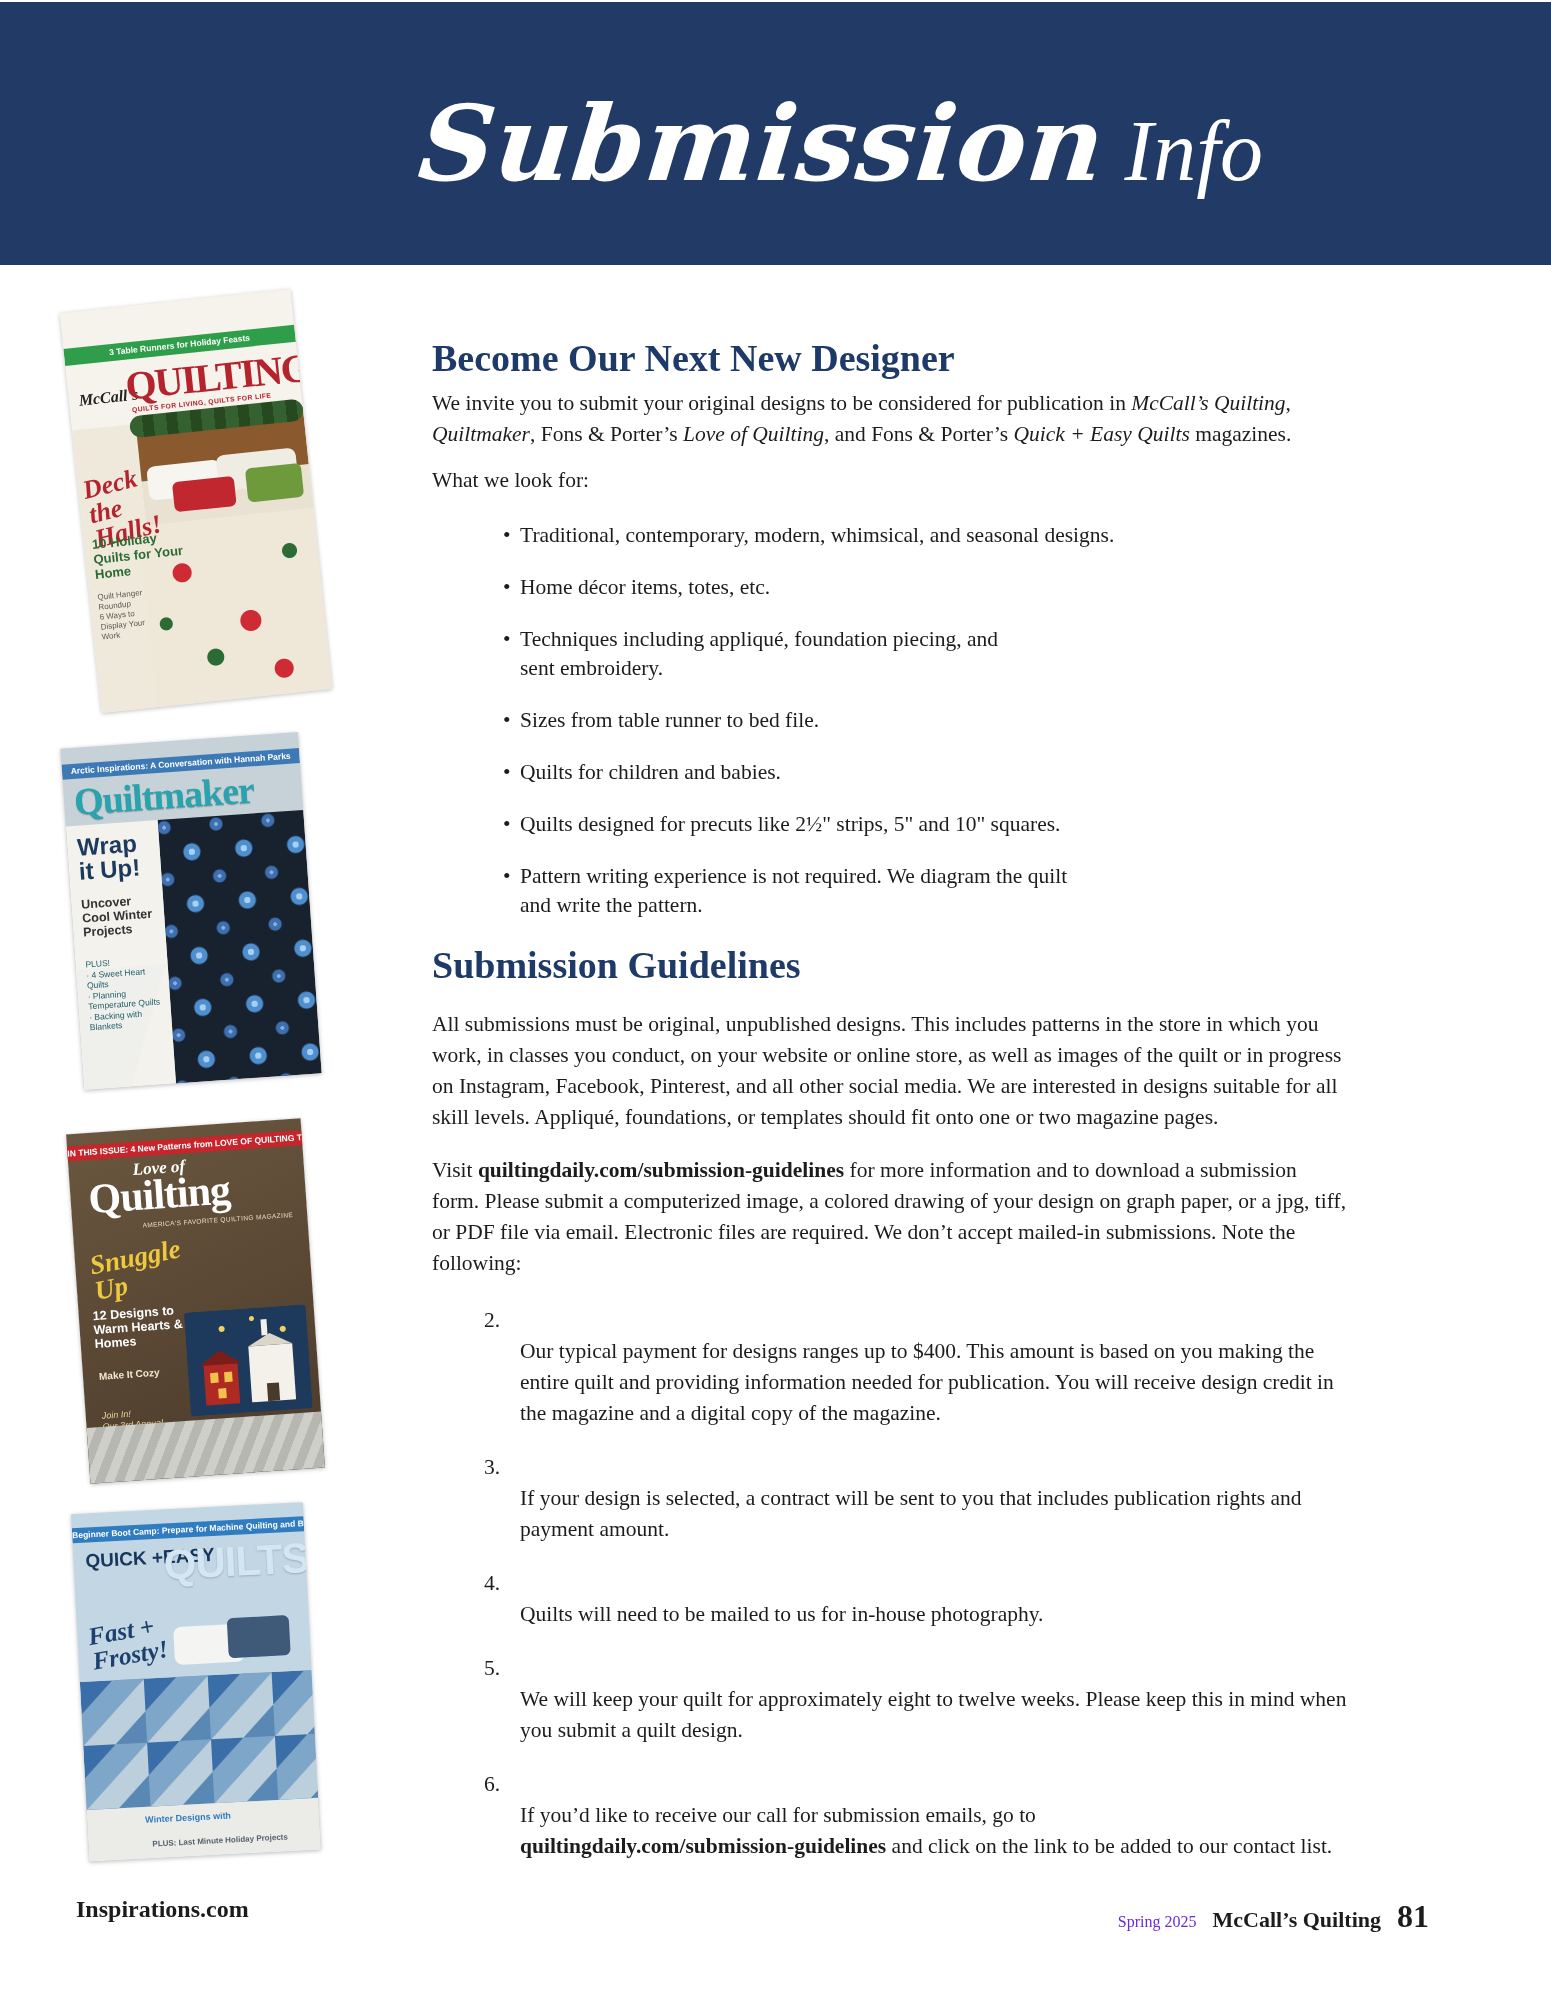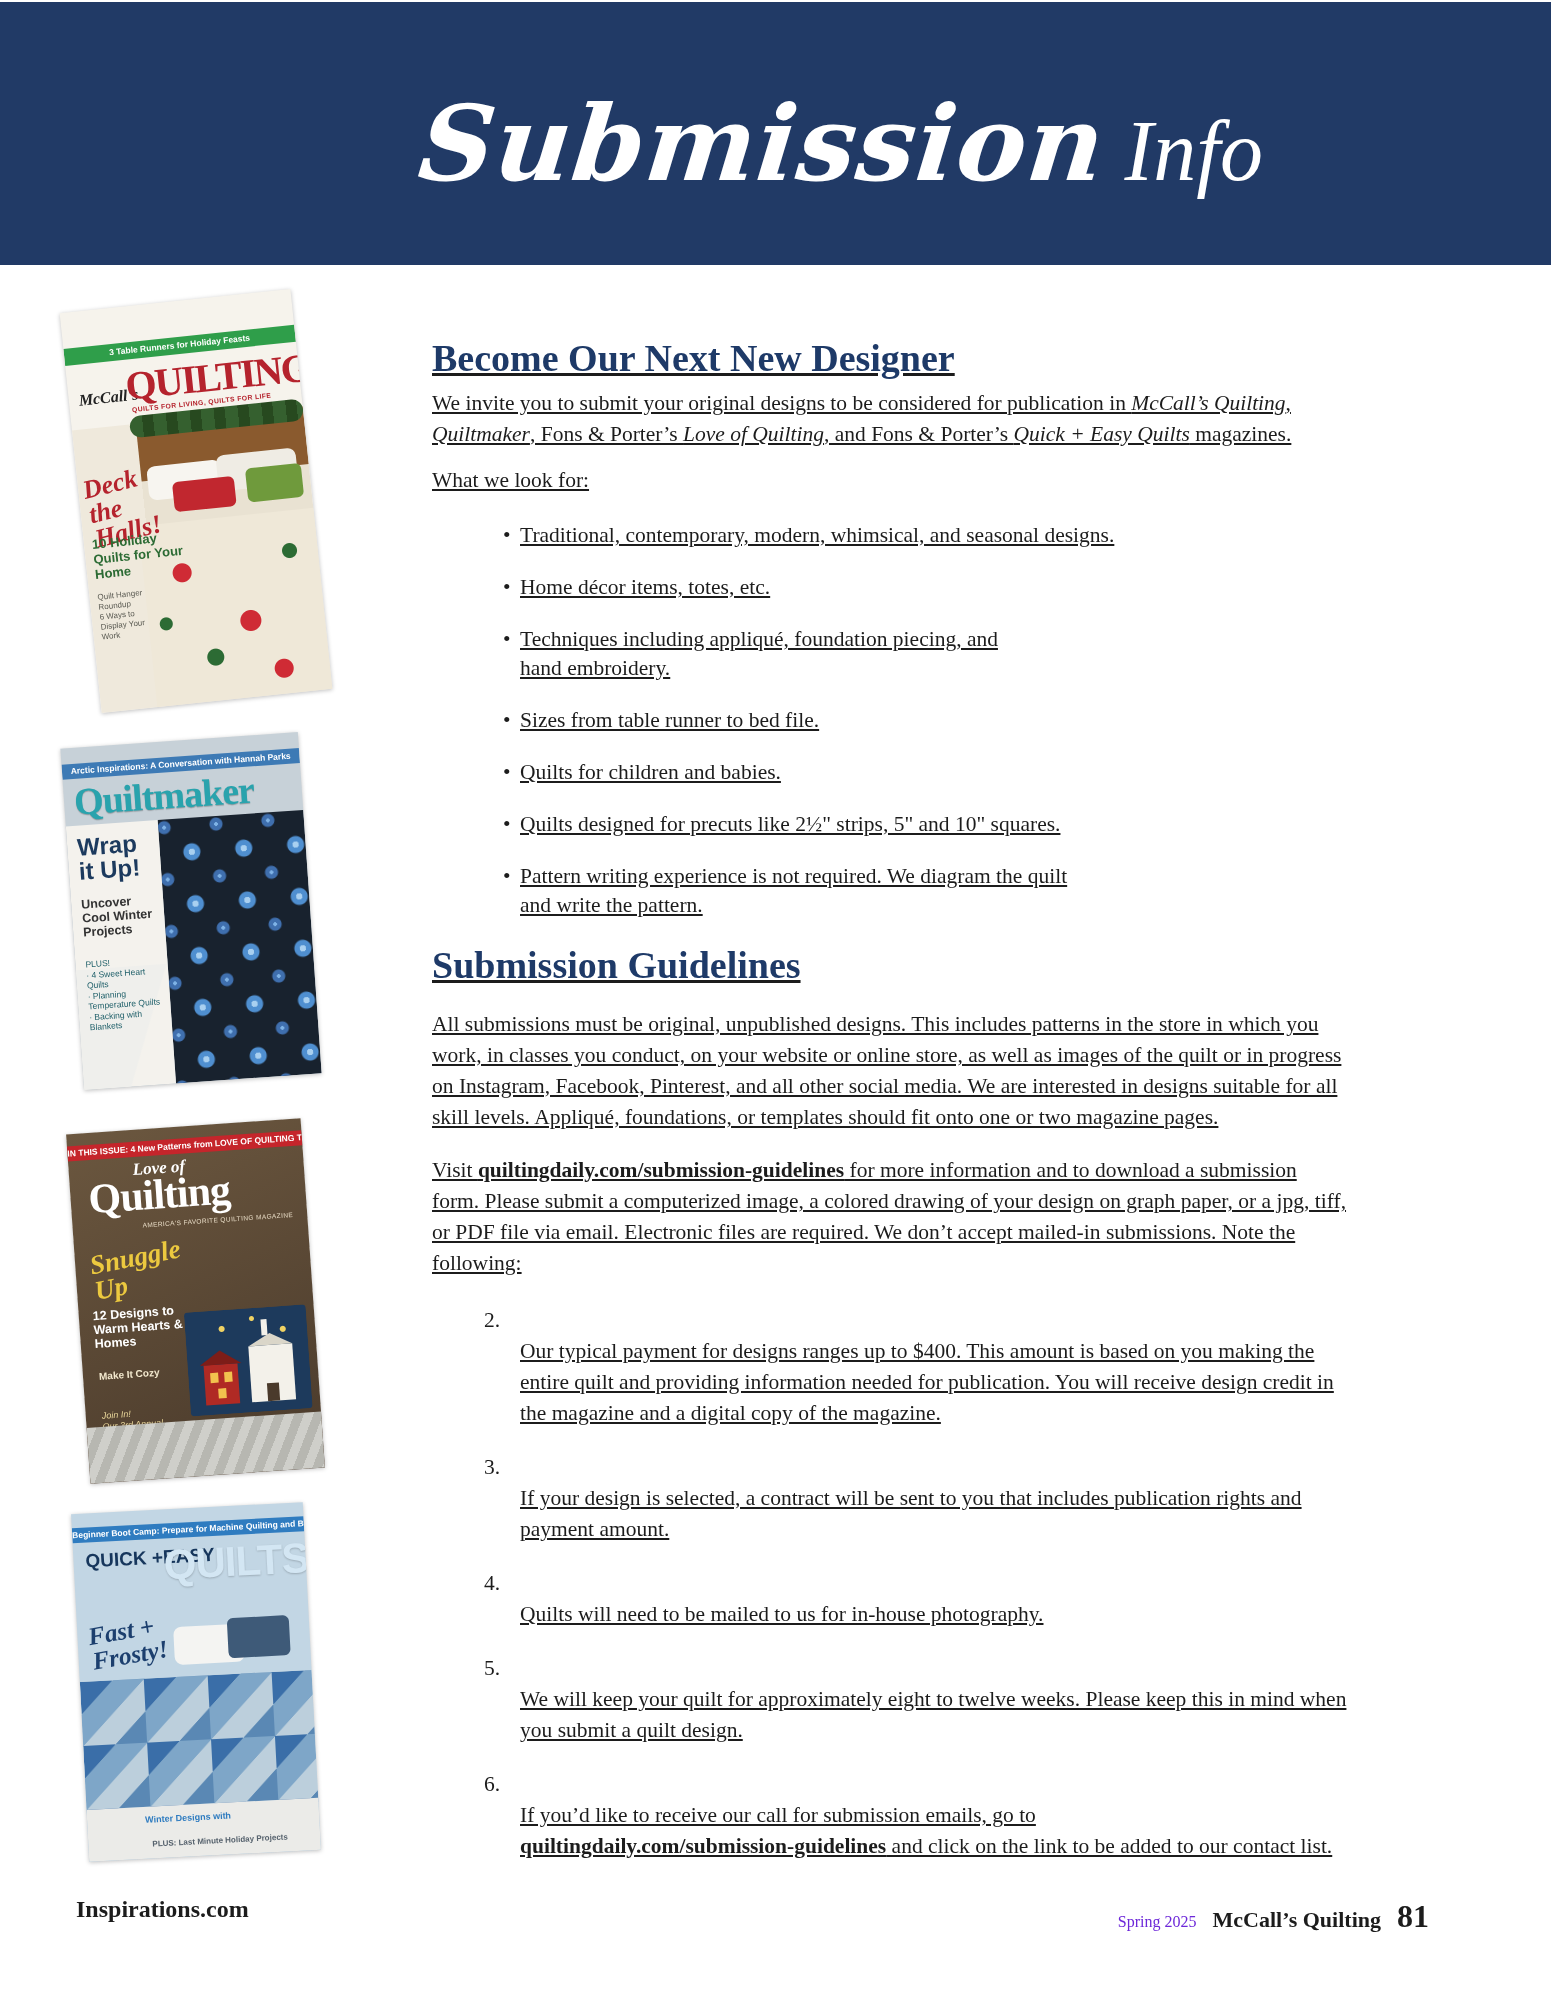--- a/index.html
+++ b/index.html
@@ -8,21 +8,21 @@
 
   
   .band{position:absolute;left:0;top:2px;width:100%;height:263px;background:#213a66;}
   .band-title{position:absolute;left:420px;top:80px;color:#ffffff;white-space:nowrap;}
   .title-script{font-family:"DejaVu Serif",serif;font-style:italic;font-weight:bold;
                 font-size:104px;letter-spacing:1px;transform:skewX(-6deg);display:inline-block;}
   .title-serif{font-family:"Liberation Serif",serif;font-style:italic;font-size:86px;
                margin-left:20px;display:inline-block;}
 
   
-  .main{position:absolute;left:432px;top:336px;width:915px;text-decoration:underline;}
+  .main{position:absolute;left:432px;top:336px;width:915px;}
   .sec-heading{font-size:38px;line-height:44px;color:#1e3a68;font-weight:bold;margin:0;}
   .body-p{font-size:21.5px;line-height:31px;margin:8px 0 0 0;}
   .seg-i{font-style:italic;}
   .seg-b{font-weight:bold;}
   .lookfor{margin-top:18px;font-size:21.5px;}
   .bullets{margin-top:28px;}
   .bullet{position:relative;padding-left:88px;margin-bottom:23px;font-size:21.5px;
           line-height:29px;white-space:pre-line;}
   .bullet::before{content:"\2022";position:absolute;left:71px;top:0;font-size:21.5px;}
   .h2{margin-top:22px;}
@@ -218,21 +218,21 @@
 
     <h1 class="sec-heading">Become Our Next New Designer</h1>
     <p class="body-p"><span>We invite you to submit your original designs to be considered for publication in </span><span class="seg-i">McCall’s Quilting</span><span>, </span><span class="seg-i">Quiltmaker</span><span>, Fons &amp; Porter’s </span><span class="seg-i">Love of Quilting</span><span>, and Fons &amp; Porter’s </span><span class="seg-i">Quick + Easy Quilts</span><span> magazines.</span></p>
 
     <div class="lookfor">What we look for:</div>
 
     <div class="bullets">
       <div class="bullet">Traditional, contemporary, modern, whimsical, and seasonal designs.</div>
       <div class="bullet">Home décor items, totes, etc.</div>
       <div class="bullet">Techniques including appliqué, foundation piecing, and
-hand embroidery.</div>
+sent embroidery.</div>
       <div class="bullet">Sizes from table runner to bed file.</div>
       <div class="bullet">Quilts for children and babies.</div>
       <div class="bullet">Quilts designed for precuts like 2½" strips, 5" and 10" squares.</div>
       <div class="bullet">Pattern writing experience is not required. We diagram the quilt
 and write the pattern.</div>
     </div>
 
     <h1 class="sec-heading h2">Submission Guidelines</h1>
     <p class="gpara">All submissions must be original, unpublished designs. This includes patterns in the store in which you work, in classes you conduct, on your website or online store, as well as images of the quilt or in progress on Instagram, Facebook, Pinterest, and all other social media. We are interested in designs suitable for all skill levels. Appliqué, foundations, or templates should fit onto one or two magazine pages.</p>
     <p class="gpara"><span>Visit </span><span class="seg-b">quiltingdaily.com/submission-guidelines</span><span> for more information and to download a submission form. Please submit a computerized image, a colored drawing of your design on graph paper, or a jpg, tiff, or PDF file via email. Electronic files are required. We don’t accept mailed-in submissions. Note the following:</span></p>

